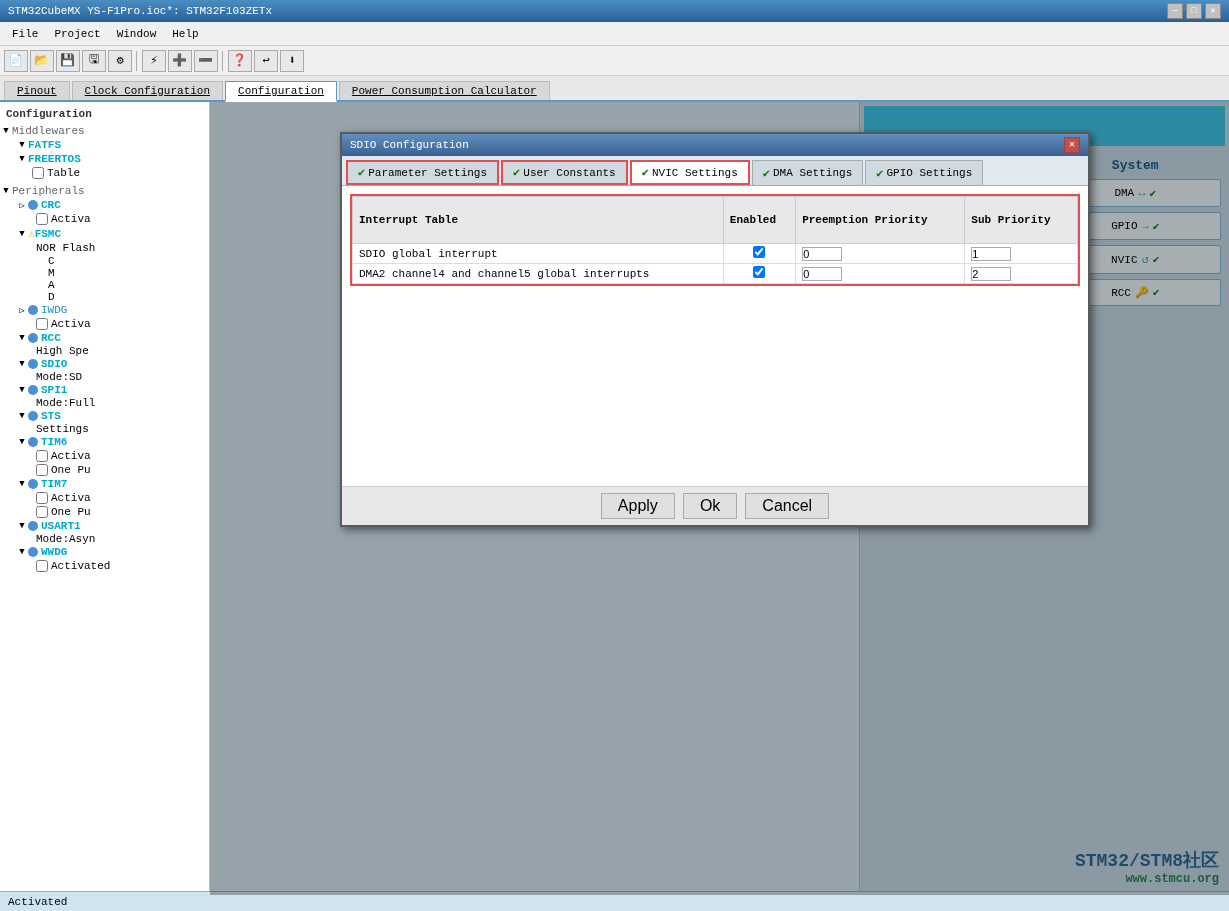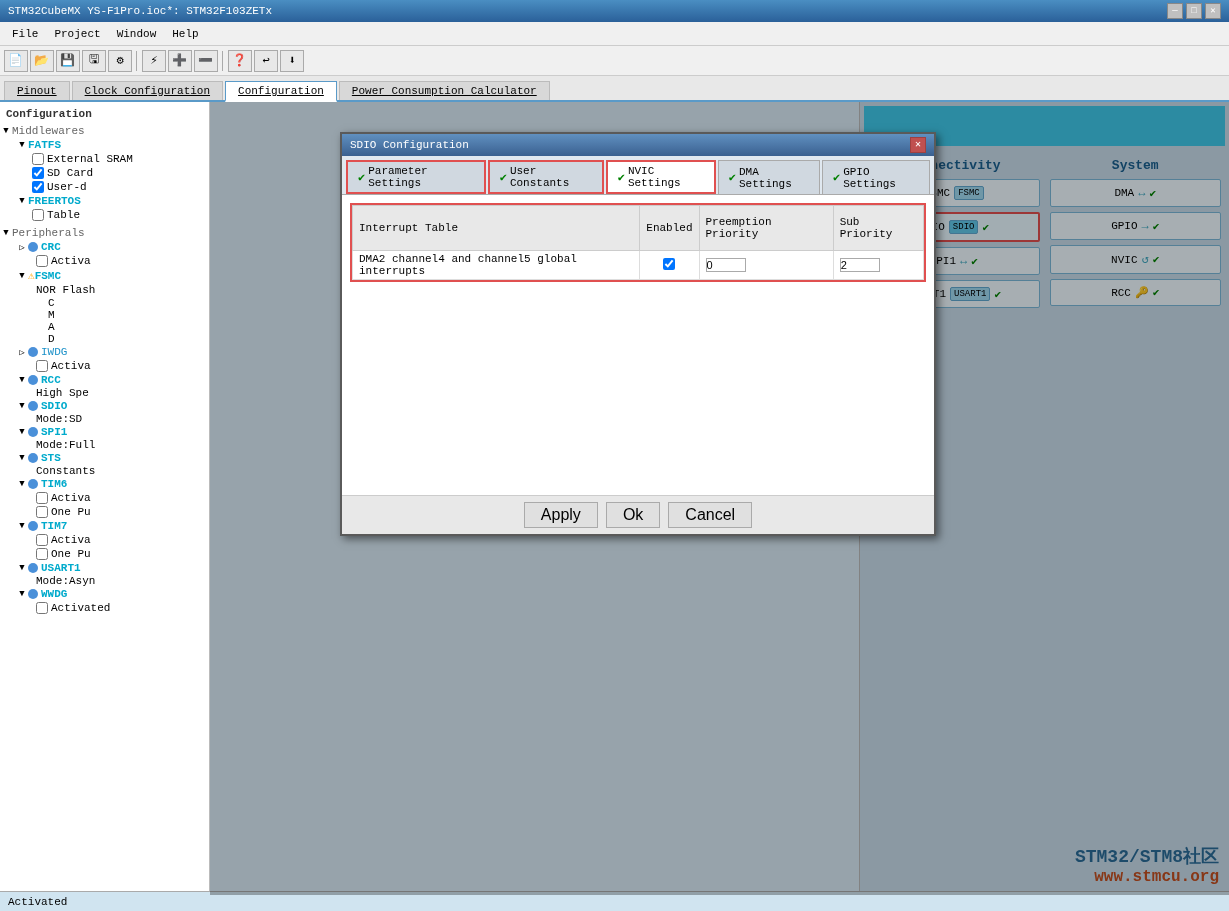--- a/index.html
+++ b/index.html
@@ -218,21 +218,21 @@
       top: 0; left: 0; right: 0; bottom: 0;
       background: rgba(0,0,0,0.3);
       z-index: 10;
     }
 
     
     #sdio-modal {
       position: absolute;
       top: 30px;
       left: 130px;
-      width: 596px;
+      width: 750px;
       background: #f0f0f0;
       border: 2px solid #5a5a5a;
       z-index: 20;
       box-shadow: 3px 3px 8px rgba(0,0,0,0.5);
     }
     #modal-title-bar {
       background: linear-gradient(to bottom, #6090c0, #3a6090);
       color: white;
       padding: 3px 8px;
       display: flex;
@@ -282,23 +282,23 @@
 
     
     .nvic-table {
       width: 100%;
       border-collapse: collapse;
       font-size: 11px;
     }
     .nvic-table th {
       background: #e8e8e8;
       border: 1px solid #ccc;
-      padding: 10px 6px;
+      padding: 17px 6px;
       text-align: left;
-      font-weight: normal;
+      font-weight: bold;
     }
     .nvic-table td {
       border: 1px solid #ddd;
       padding: 2px 6px;
     }
     .nvic-table-wrapper {
       border: 2px solid #e05050;
       display: inline-block;
       width: 100%;
     }
@@ -338,22 +338,22 @@
       position: absolute;
       bottom: 25px;
       right: 10px;
       color: #1a6090;
       font-weight: bold;
       font-size: 18px;
       opacity: 0.9;
       text-align: right;
     }
     #watermark-sub {
-      font-size: 16px;
-      color: #c2410c;
+      font-size: 12px;
+      color: #15803d;
     }
   </style>
 </head>
 <body>
 
 <div id="title-bar">
   <span>STM32CubeMX YS-F1Pro.ioc*: STM32F103ZETx</span>
   <div id="title-bar-controls">
     <div class="title-btn">─</div>
     <div class="title-btn">□</div>
@@ -400,34 +400,20 @@
       <div class="sidebar-item">
         <span class="expand-icon">▼</span>
         <span class="sidebar-label gray-text">Middlewares</span>
       </div>
 
       <div style="padding-left: 16px;">
         <div class="sidebar-item">
           <span class="expand-icon">▼</span>
           <span class="cyan-text">FATFS</span>
         </div>
-        <div style="padding-left: 16px;">
-          <div class="checkbox-item">
-            <input type="checkbox" style="">
-            <span>External SRAM</span>
-          </div>
-          <div class="checkbox-item">
-            <input type="checkbox" checked="" style="">
-            <span>SD Card</span>
-          </div>
-          <div class="checkbox-item">
-            <input type="checkbox" checked="" style="">
-            <span>User-d</span>
-          </div>
-        </div>
         <div class="sidebar-item">
           <span class="expand-icon">▼</span>
           <span class="cyan-text">FREERTOS</span>
         </div>
         <div style="padding-left: 16px;">
           <div class="checkbox-item">
             <input type="checkbox" style="">
             <span>Table</span>
           </div>
         </div>
@@ -509,21 +495,21 @@
         <div style="padding-left: 20px;">
           <div>Mode:Full</div>
         </div>
 
         <div class="sidebar-item">
           <span class="expand-icon">▼</span>
           <span class="circle-icon blue-circle"></span>
           <span class="cyan-text">STS</span>
         </div>
         <div style="padding-left: 20px;">
-          <div>Constants</div>
+          <div>Settings</div>
         </div>
 
         <div class="sidebar-item">
           <span class="expand-icon">▼</span>
           <span class="circle-icon blue-circle"></span>
           <span class="cyan-text">TIM6</span>
         </div>
         <div style="padding-left: 20px;">
           <div class="checkbox-item">
             <input type="checkbox" style="">
@@ -670,20 +656,32 @@
             <thead>
               <tr>
                 <th>Interrupt Table</th>
                 <th>Enabled</th>
                 <th>Preemption Priority</th>
                 <th>Sub Priority</th>
               </tr>
             </thead>
             <tbody>
               <tr>
+                <td>SDIO global interrupt</td>
+                <td style="text-align:center;">
+                  <input type="checkbox" checked="" style="">
+                </td>
+                <td>
+                  <input type="text" value="0" style="width: 40px; border: 1px solid rgb(170, 170, 170); font-size: 11px;">
+                </td>
+                <td>
+                  <input type="text" value="1" style="width: 40px; border: 1px solid rgb(170, 170, 170); font-size: 11px;">
+                </td>
+              </tr>
+              <tr>
                 <td>DMA2 channel4 and channel5 global interrupts</td>
                 <td style="text-align:center;">
                   <input type="checkbox" checked="" style="">
                 </td>
                 <td>
                   <input type="text" value="0" style="width: 40px; border: 1px solid rgb(170, 170, 170); font-size: 11px;">
                 </td>
                 <td>
                   <input type="text" value="2" style="width: 40px; border: 1px solid rgb(170, 170, 170); font-size: 11px;">
                 </td>

